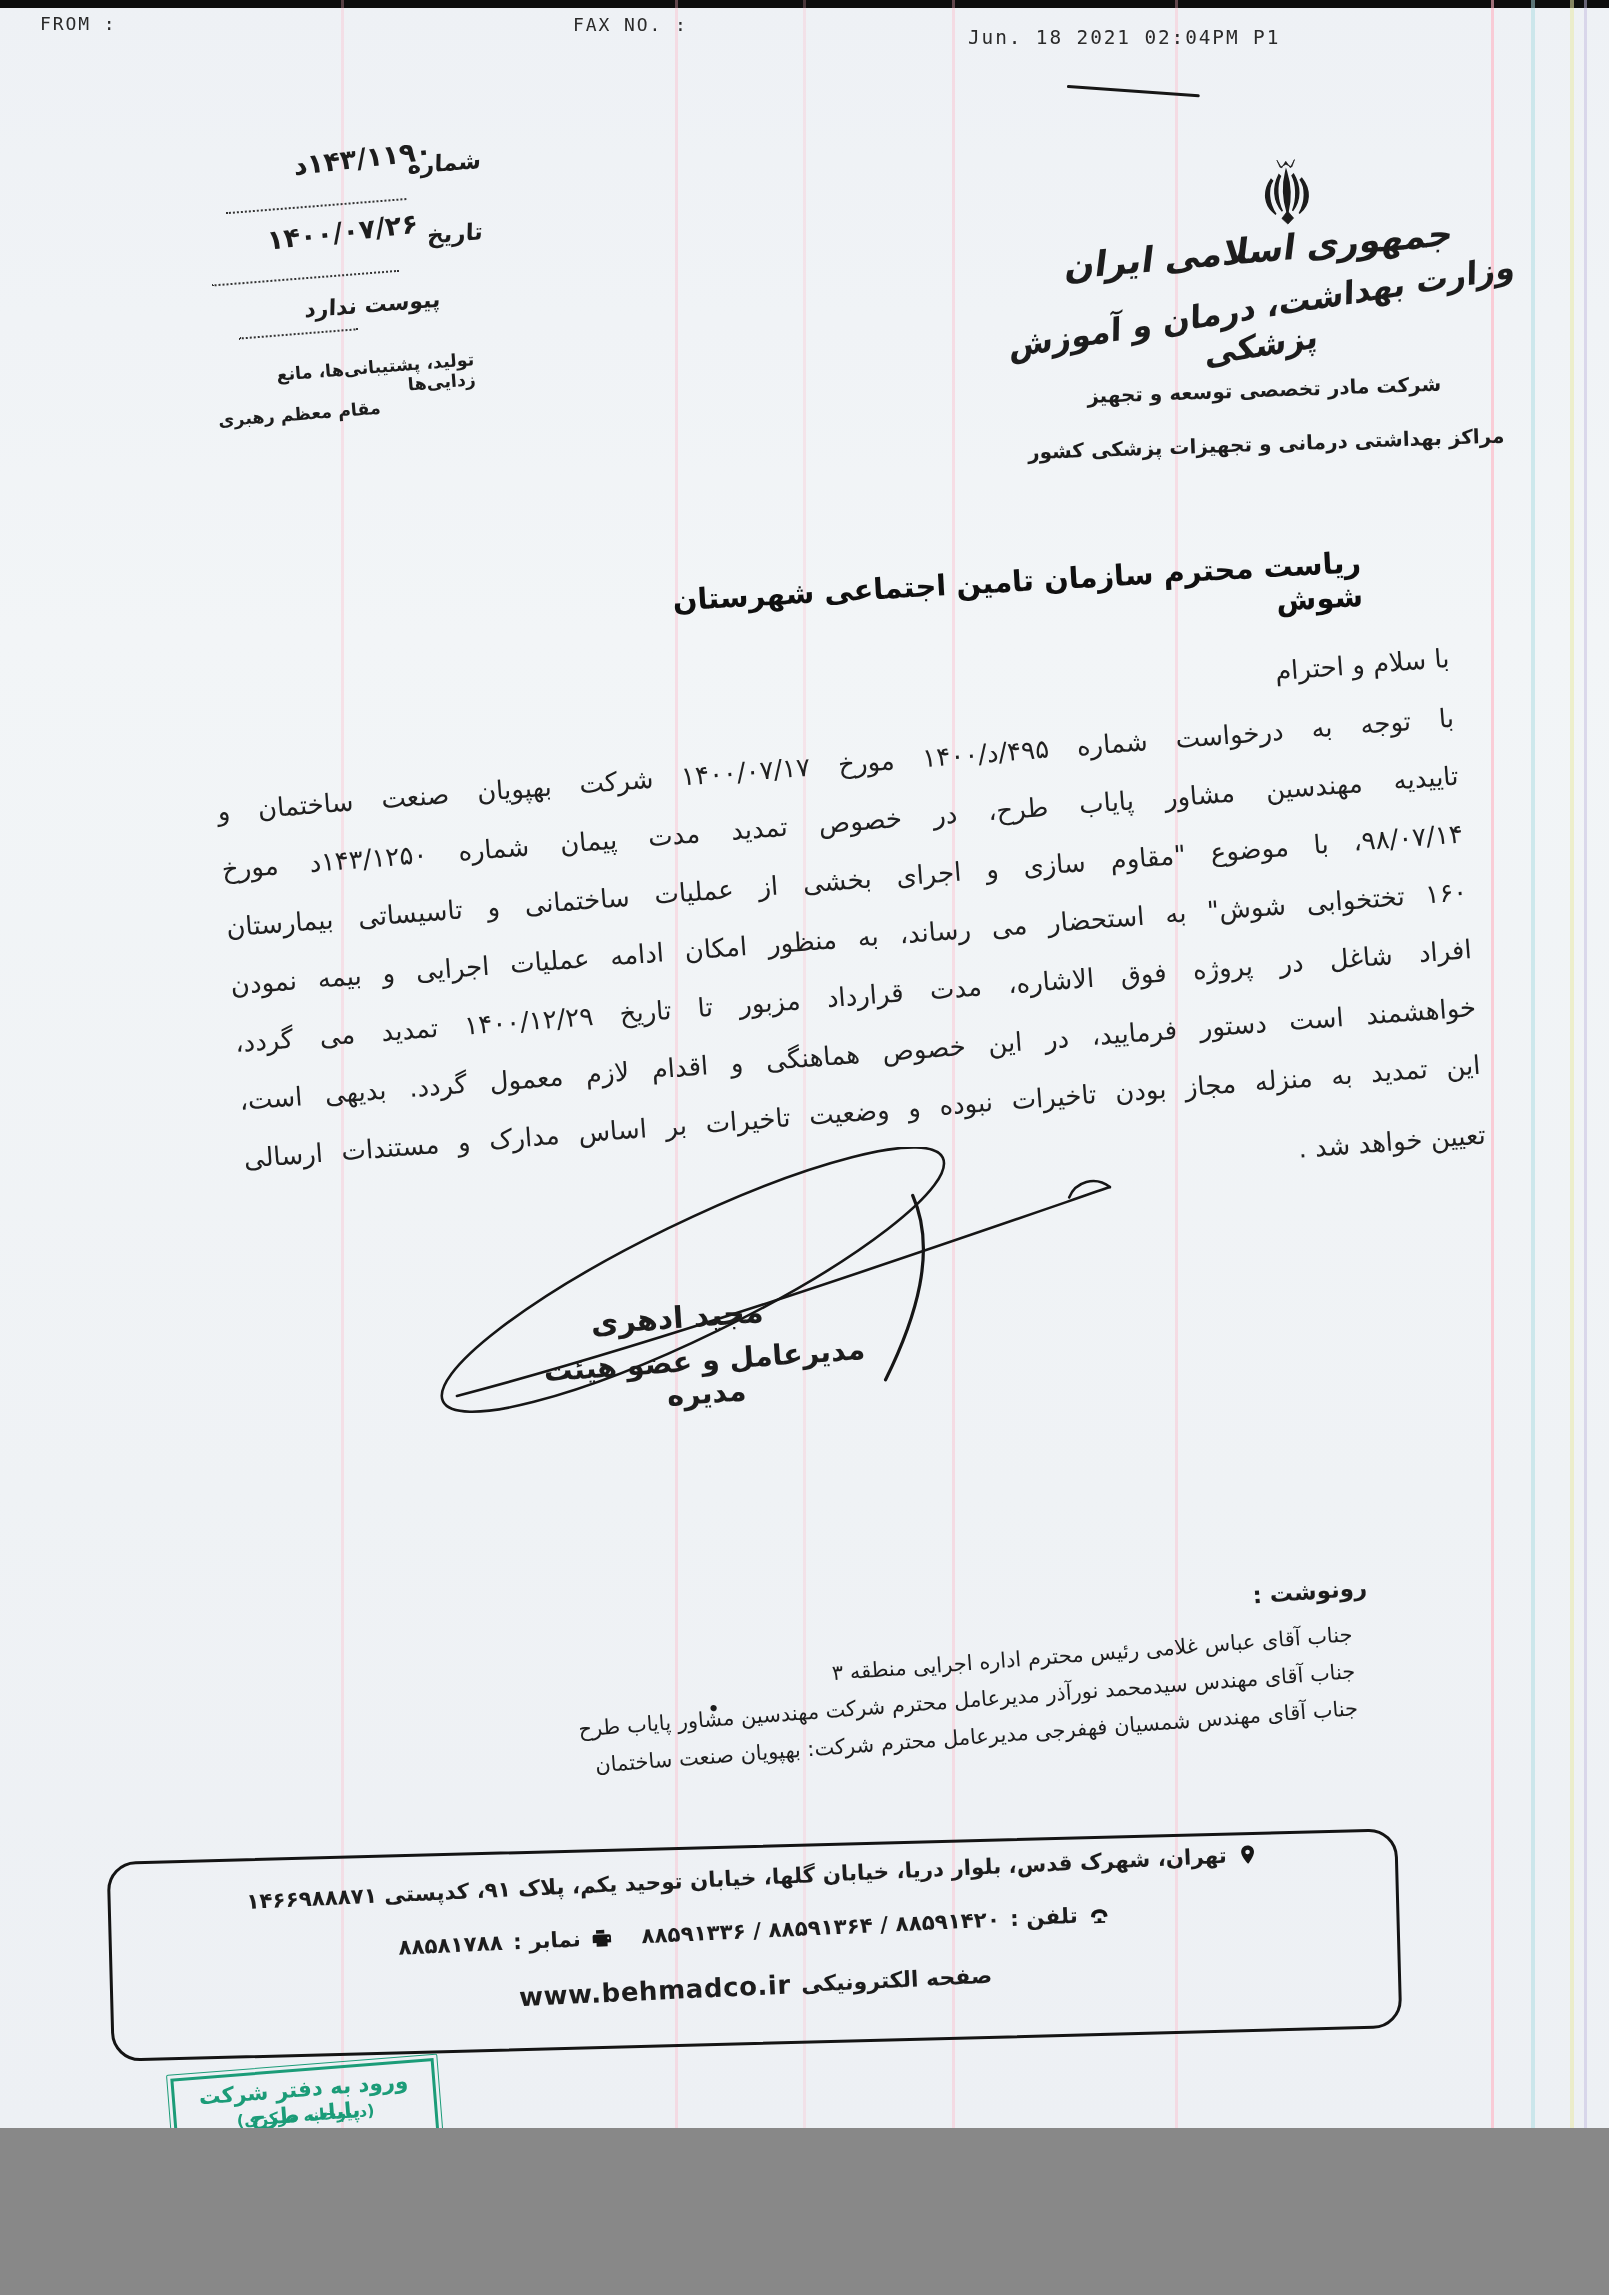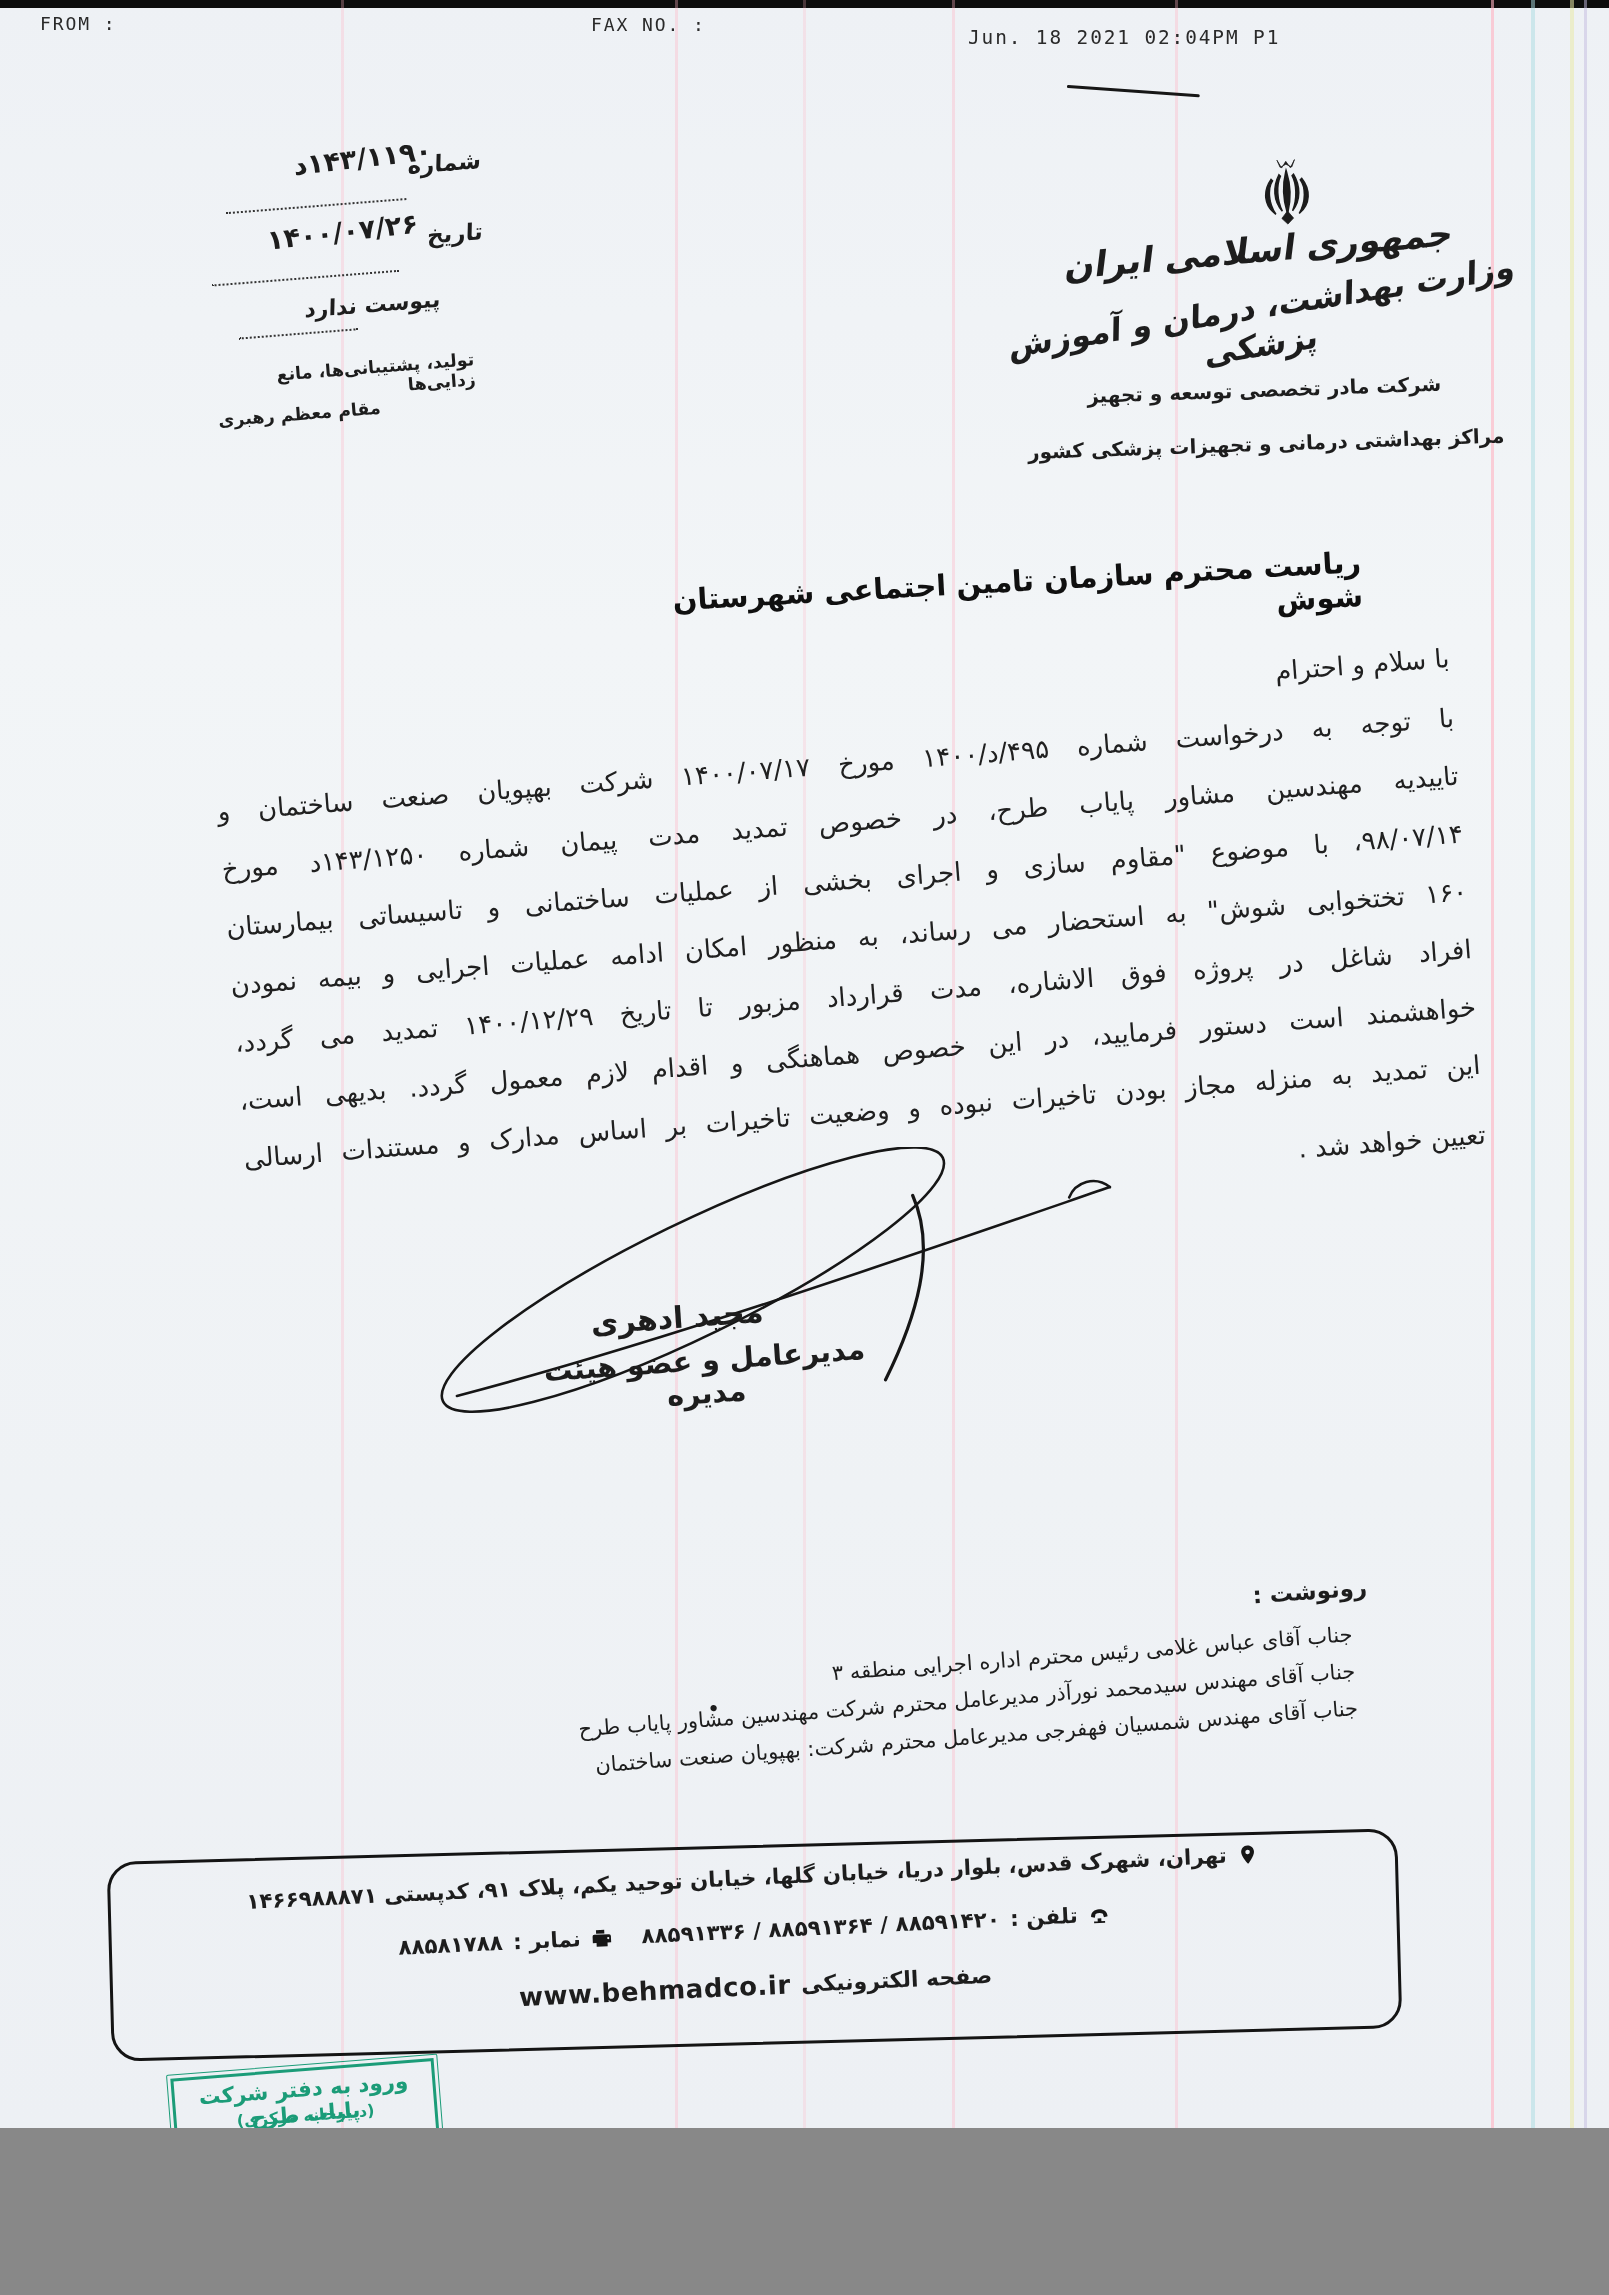--- a/index.html
+++ b/index.html
@@ -9,21 +9,21 @@
     font-family:"DejaVu Sans",sans-serif;color:#1d1d1d;
   }
   .abs{position:absolute;}
   
   .topbar{left:0;top:0;width:1609px;height:8.4px;background:#0d0d0d;}
   .vline{top:0;height:2295px;width:2.6px;}
   .streak{left:1067px;top:85px;width:133px;height:3.2px;background:#161616;transform:rotate(4deg);transform-origin:left center;border-radius:1.3px;}
   
   .faxhdr{font-family:"DejaVu Sans Mono",monospace;color:#2a2a2a;letter-spacing:1.9px;}
   .from{left:40px;top:13px;font-size:18px;}
-  .faxno{left:591px;top:14.2px;font-size:18px;}
+  .faxno{left:573px;top:14.2px;font-size:18px;}
   .faxdate{left:968px;top:26px;font-size:19.4px;}
   
   .letterhead{left:1010px;top:155px;width:492px;height:311px;transform:rotate(-2deg);transform-origin:top center;}
   .emblem{left:238px;top:2.6px;width:75px;height:73px;}
   .callig1{left:0;top:75px;width:100%;text-align:center;font-size:35px;font-weight:bold;transform:rotate(-3deg) skewX(-12deg);}
   .callig2{left:-26px;top:133px;width:544px;text-align:center;font-size:32px;font-weight:bold;transform:rotate(-7deg) skewX(-10deg);}
   .org1{left:0;top:223px;width:100%;text-align:center;font-size:20px;font-weight:bold;}
   .org2{left:-19.4px;top:277px;width:531px;text-align:center;font-size:20px;font-weight:bold;}
   
   .refblk{left:188px;top:152px;width:311px;height:311px;transform:rotate(-4.5deg);transform-origin:top left;direction:rtl;}

